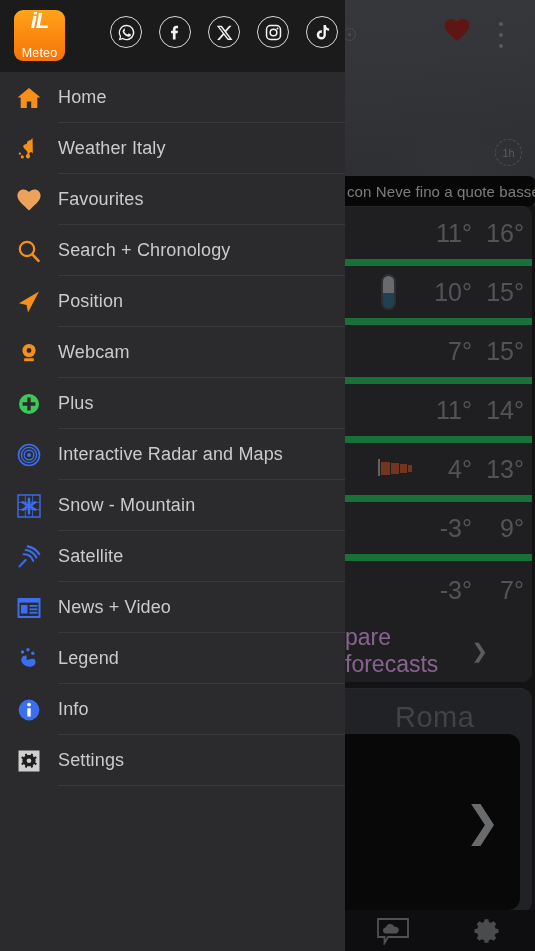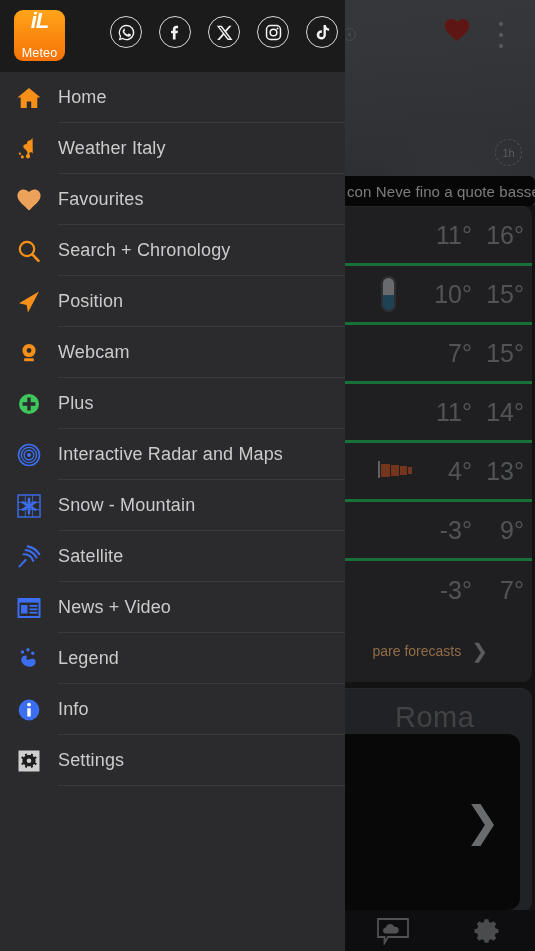--- a/index.html
+++ b/index.html
@@ -111,21 +111,21 @@
     border-top: 1px solid #3c3d43;
     overflow: hidden;
   }
   .fc-row {
     position: relative;
     height: 59px;
     display: flex;
     align-items: center;
     justify-content: flex-end;
     padding-right: 8px;
-    border-bottom: 3px solid #22c55e;
+    border-bottom: 7px solid #22c55e;
   }
   .fc-row:last-child { border-bottom: none; }
   .fc-temp {
     color: #8d8f95;
     font-size: 25px;
     width: 58px;
     text-align: right;
     font-weight: 400;
   }
   .fc-temp.max { width: 52px; }
@@ -153,22 +153,22 @@
 
   .fc-cta {
     height: 62px;
     display: flex;
     align-items: center;
     justify-content: flex-end;
     padding-right: 44px;
     background: #303136;
   }
   .fc-cta span {
-    color: #fdba74;
-    font-size: 14px;
+    color: #f0abfc;
+    font-size: 23px;
   }
   .fc-cta .chev { margin-left: 10px; font-size: 20px; color:#9d9fa4; }
 
   
   .card2 {
     position: absolute;
     left: 345px; top: 688px;
     width: 187px; height: 225px;
     background: #34353b;
     border-radius: 0 12px 12px 0;

